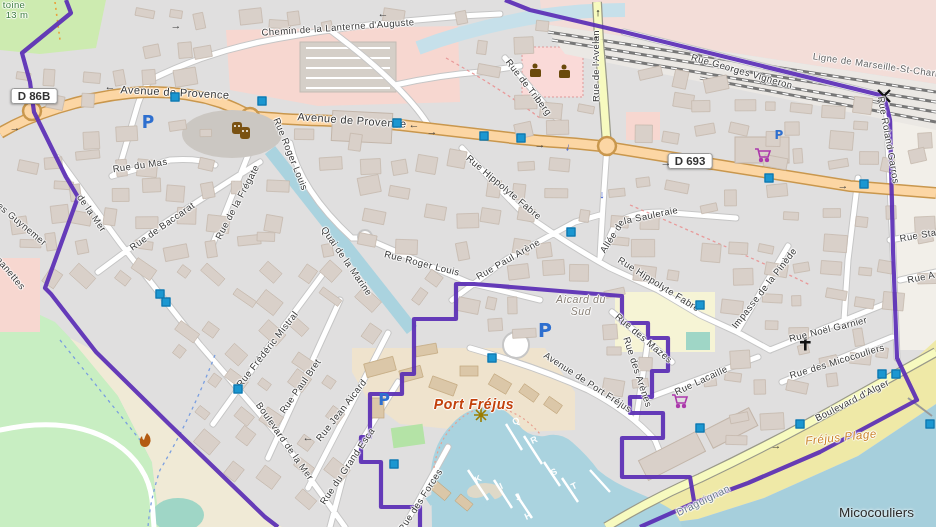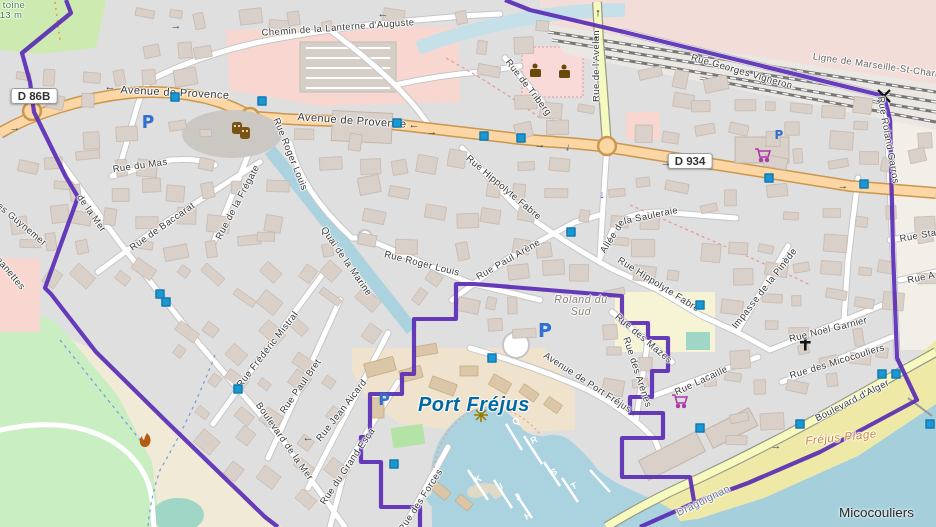--- a/index.html
+++ b/index.html
@@ -425,29 +425,29 @@
   <span class="lbl" style="left:267px;top:349px;--r:-52deg">Rue Frédéric Mistral</span>
   <span class="lbl" style="left:300px;top:386px;--r:-55deg">Rue Paul Bret</span>
   <span class="lbl" style="left:341px;top:410px;--r:-52deg">Rue Jean Aicard</span>
   <span class="lbl" style="left:285px;top:441px;--r:55deg">Boulevard de la Mer</span>
   <span class="lbl" style="left:347px;top:466px;--r:-56deg">Rue du Grand Esca</span>
   <span class="lbl" style="left:420px;top:500px;--r:-57deg">Rue des Forces</span>
   <span class="lbl" style="left:588px;top:382px;--r:33deg">Avenue de Port Fréjus</span>
   <span class="lbl" style="left:644px;top:338px;--r:40deg">Rue des Mazes</span>
   <span class="lbl" style="left:638px;top:372px;--r:72deg">Rue des Arènes</span>
 
-  <span class="lbl area" style="left:581px;top:305px;color:#8a8178;font-size:10.5px;white-space:normal;width:58px;text-align:center">Roland du Sud</span>
-  <span class="lbl area" style="left:474px;top:404px;color:#0369a1;font-size:20px;font-weight:bold">Port Fréjus</span>
+  <span class="lbl area" style="left:581px;top:305px;color:#8a8178;font-size:10.5px;white-space:normal;width:58px;text-align:center">Aicard du Sud</span>
+  <span class="lbl area" style="left:474px;top:404px;color:#c2410c;font-size:14px;font-weight:bold">Port Fréjus</span>
   <span class="lbl area" style="left:841px;top:437px;--r:-6deg;color:#cb8226;font-size:11.5px">Fréjus Plage</span>
   <span class="lbl" style="left:703px;top:500px;--r:-26deg;color:#6b7b8a;font-size:10.5px">Draguignan</span>
   <span class="lbl" style="left:14px;top:4px;color:#3e7d3e">toine</span>
-  <span class="lbl" style="left:11px;top:14px;color:#3e7d3e">13 m</span>
+  <span class="lbl" style="left:17px;top:14px;color:#3e7d3e">13 m</span>
 
   <span class="shield" style="left:34px;top:96px">D 86B</span>
-  <span class="shield" style="left:690px;top:161px">D 934</span>
+  <span class="shield" style="left:690px;top:161px">D 693</span>
 
   <span class="pont" style="left:516px;top:421px">Q</span>
   <span class="pont" style="left:534px;top:440px">R</span>
   <span class="pont" style="left:554px;top:472px">S</span>
   <span class="pont" style="left:574px;top:486px">T</span>
   <span class="pont" style="left:478px;top:479px">K</span>
   <span class="pont" style="left:501px;top:486px">I</span>
   <span class="pont" style="left:518px;top:497px">J</span>
   <span class="pont" style="left:528px;top:516px">H</span>
 </div>

